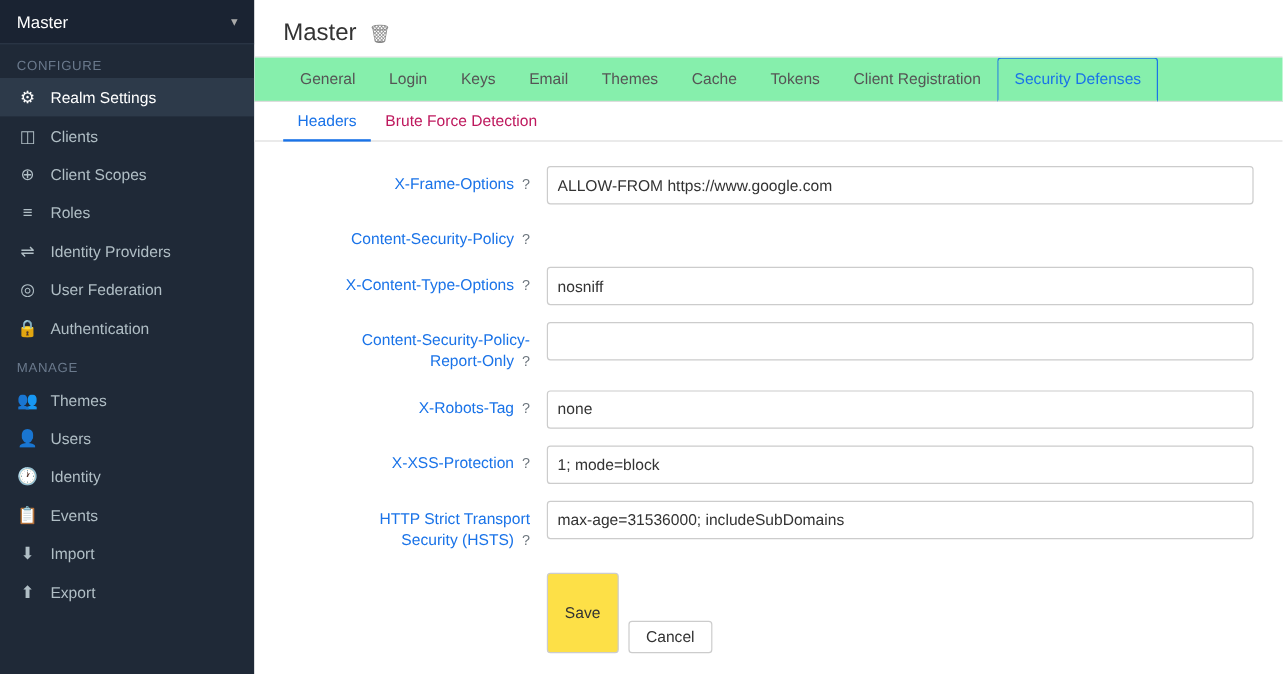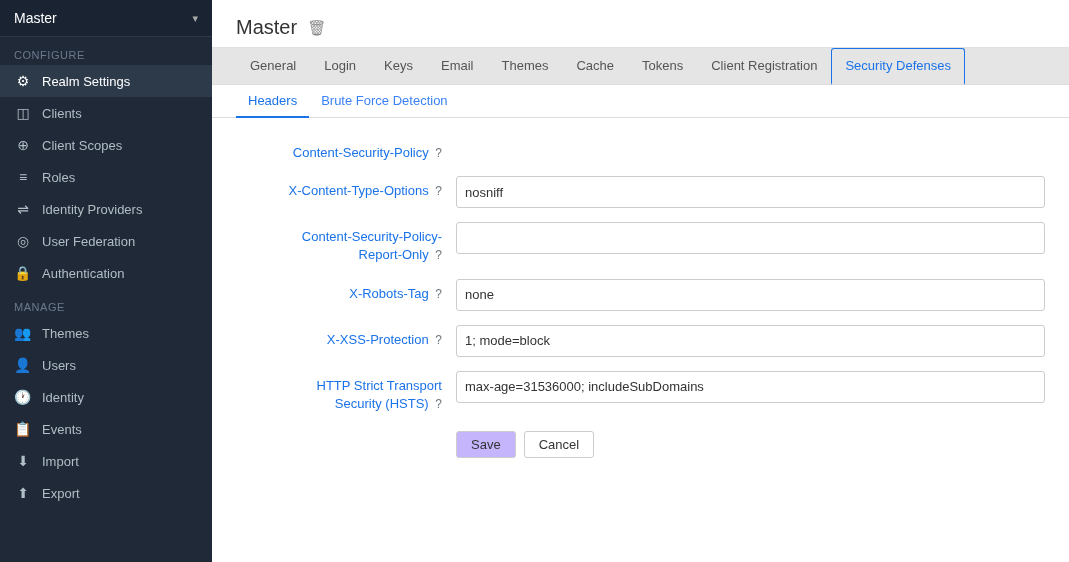--- a/index.html
+++ b/index.html
@@ -69,21 +69,21 @@
       font-weight: 400;
       color: #333;
     }
     .trash-icon { color: #888; cursor: pointer; font-size: 15px; }
 
     
     .tabs-bar {
       display: flex;
       border-bottom: 1px solid #ddd;
       padding: 0 24px;
-      background: #e5e5e5;
+      background: #86efac;
     }
     .tab {
       padding: 10px 14px;
       cursor: pointer;
       font-size: 13px;
       color: #555;
       border-bottom: 2px solid transparent;
       margin-bottom: -1px;
       white-space: nowrap;
     }
@@ -100,21 +100,21 @@
     .subtabs-bar {
       display: flex;
       padding: 0 24px;
       border-bottom: 1px solid #ddd;
       background: #fff;
     }
     .subtab {
       padding: 8px 12px;
       cursor: pointer;
       font-size: 13px;
-      color: #3b82f6;
+      color: #be185d;
       border-bottom: 2px solid transparent;
       margin-bottom: -1px;
     }
     .subtab.active-subtab {
       color: #1a73e8;
       border-bottom: 2px solid #1a73e8;
     }
 
     
     .form-area {
@@ -154,36 +154,37 @@
       outline: none;
     }
 
     .form-actions {
       display: flex;
       gap: 8px;
       padding-top: 4px;
       padding-left: 220px;
     }
     .btn-save {
-      background: #c4b5fd;
+      background: #fde047;
       border: 1px solid #ccc;
       padding: 5px 14px;
       border-radius: 3px;
       font-size: 13px;
       cursor: pointer;
       color: #333;
     }
     .btn-cancel {
       background: #fff;
       border: 1px solid #ccc;
       padding: 5px 14px;
       border-radius: 3px;
       font-size: 13px;
       cursor: pointer;
       color: #333;
+      margin-top: 40px;
     }
   </style>
 </head>
 <body>
 
 <div class="sidebar">
   <div class="sidebar-header">
     <span>Master</span>
     <span class="chevron">▾</span>
   </div>
@@ -266,20 +267,26 @@
     <div class="tab highlighted">Security Defenses</div>
   </div>
 
   <div class="subtabs-bar">
     <div class="subtab active-subtab">Headers</div>
     <div class="subtab">Brute Force Detection</div>
   </div>
 
   <div class="form-area">
 
+    <div class="form-row">
+      <div class="form-label">
+        X-Frame-Options <span class="label-help">?</span>
+      </div>
+      <input class="form-input" type="text" value="ALLOW-FROM https://www.google.com" style="">
+    </div>
 
     <div class="form-row">
       <div class="form-label">
         Content-Security-Policy <span class="label-help">?</span>
       </div>
     </div>
 
     <div class="form-row">
       <div class="form-label">
         X-Content-Type-Options <span class="label-help">?</span>

